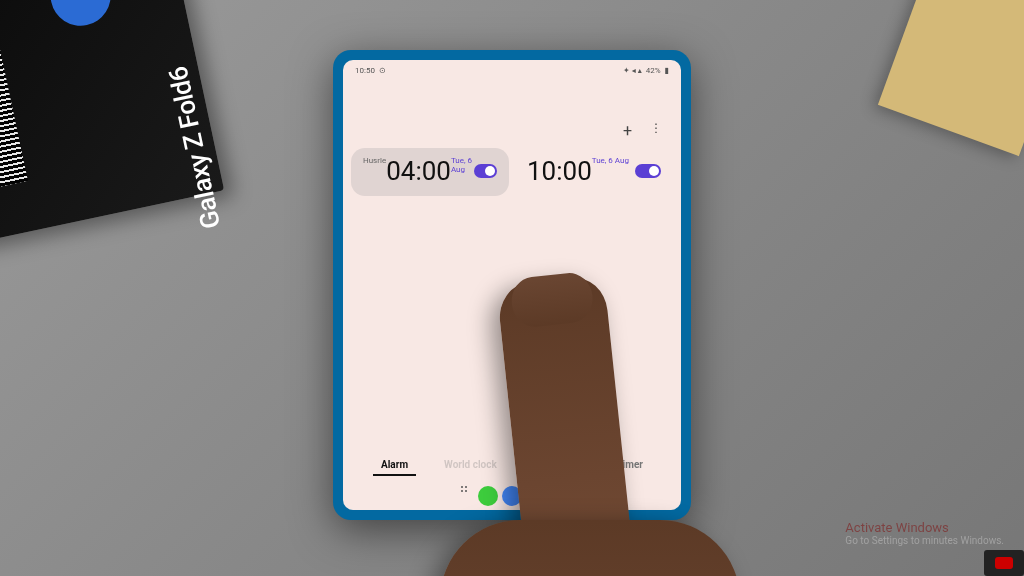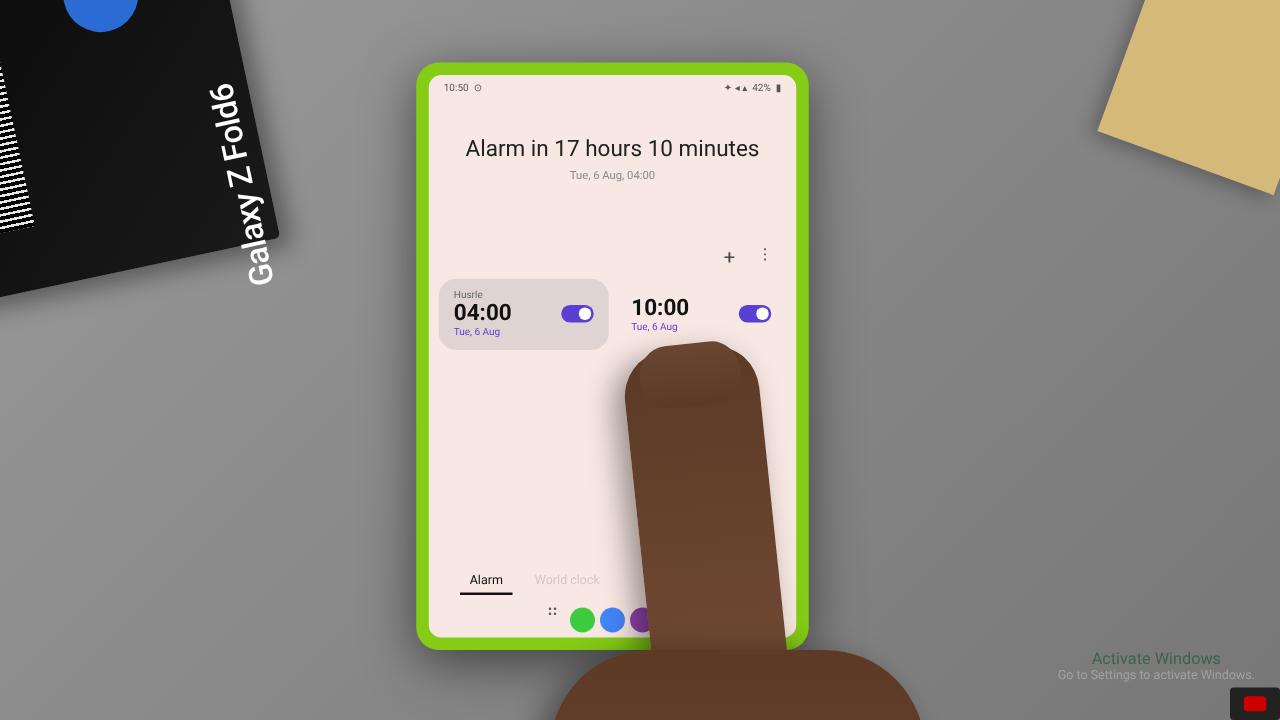--- a/index.html
+++ b/index.html
@@ -66,23 +66,23 @@
       height: 150px;
       background: #d4b978;
       transform: rotate(20deg);
       box-shadow: -4px 4px 15px rgba(0,0,0,0.3);
     }
     
     .tablet {
       position: absolute;
       left: 333px;
       top: 50px;
-      width: 314px;
+      width: 358px;
       height: 470px;
-      background: #84cc16;
+      background: #0369a1;
       border-radius: 18px;
       padding: 10px;
       box-shadow: 0 10px 40px rgba(0,0,0,0.5);
     }
     .screen {
       width: 100%;
       height: 100%;
       background: #f8e8e4;
       border-radius: 10px;
       position: relative;
@@ -145,30 +145,30 @@
       display: flex;
       justify-content: space-between;
       align-items: center;
       cursor: pointer;
     }
     .alarm-card.selected {
       background: #e0d4d2;
     }
     .alarm-info {
       display: flex;
-      flex-direction: column;
+      flex-direction: row;
     }
     .alarm-label {
       font-size: 8px;
       color: #666;
     }
     .alarm-time {
-      font-size: 18px;
+      font-size: 26px;
       color: #111;
-      font-weight: 700;
+      font-weight: 400;
     }
     .alarm-date {
       font-size: 8px;
       color: #5b3fd4;
       margin-top: 0;
     }
     .toggle {
       width: 26px;
       height: 14px;
       background: #5b3fd4;
@@ -194,24 +194,25 @@
       right: 0;
       display: flex;
       justify-content: space-around;
       padding: 0 20px;
       font-size: 10px;
       color: #777;
     }
     .tab {
       cursor: pointer;
       padding: 4px 8px;
+      font-weight: bold;
     }
     .tab.active {
       color: #111;
-      font-weight: 400;
+      font-weight: 700;
       border-bottom: 2px solid #111;
     }
     
     .dock {
       position: absolute;
       bottom: 4px;
       left: 0;
       right: 0;
       display: flex;
       justify-content: center;
@@ -268,23 +269,22 @@
     }
     
     .watermark {
       position: absolute;
       right: 20px;
       bottom: 30px;
       text-align: left;
       opacity: 0.6;
     }
     .wm-title {
-      color: #14532d;
+      color: #7f1d1d;
       font-size: 13px;
-      text-align: center;
     }
     .wm-sub {
       color: #bbb;
       font-size: 10px;
     }
     .youtube-icon {
       position: absolute;
       right: 0px;
       bottom: 0px;
       width: 40px;
@@ -321,24 +321,20 @@
         <span>10:50</span>
         <span>⊙</span>
       </div>
       <div class="status-right">
         <span>✦ ◂ ▴</span>
         <span>42%</span>
         <span>▮</span>
       </div>
     </div>
 
-    <div class="header-area">
-      <div class="main-title">Alarm in 17 hours 10 minutes</div>
-      <div class="sub-title">Tue, 6 Aug, 04:00</div>
-    </div>
 
     <div class="toolbar">
       <span class="toolbar-btn">+</span>
       <span class="toolbar-btn dots">⋮</span>
     </div>
 
     <div class="alarms-row">
       <div class="alarm-card selected">
         <div class="alarm-info">
           <span class="alarm-label">Husrle</span>
@@ -378,15 +374,15 @@
     </div>
 
   </div>
 </div>
 
 <div class="finger"></div>
 <div class="hand"></div>
 
 <div class="watermark">
   <div class="wm-title">Activate Windows</div>
-  <div class="wm-sub">Go to Settings to activate Windows.</div>
+  <div class="wm-sub">Go to Settings to minutes Windows.</div>
 </div>
 <div class="youtube-icon"></div>
 
 </body></html>

